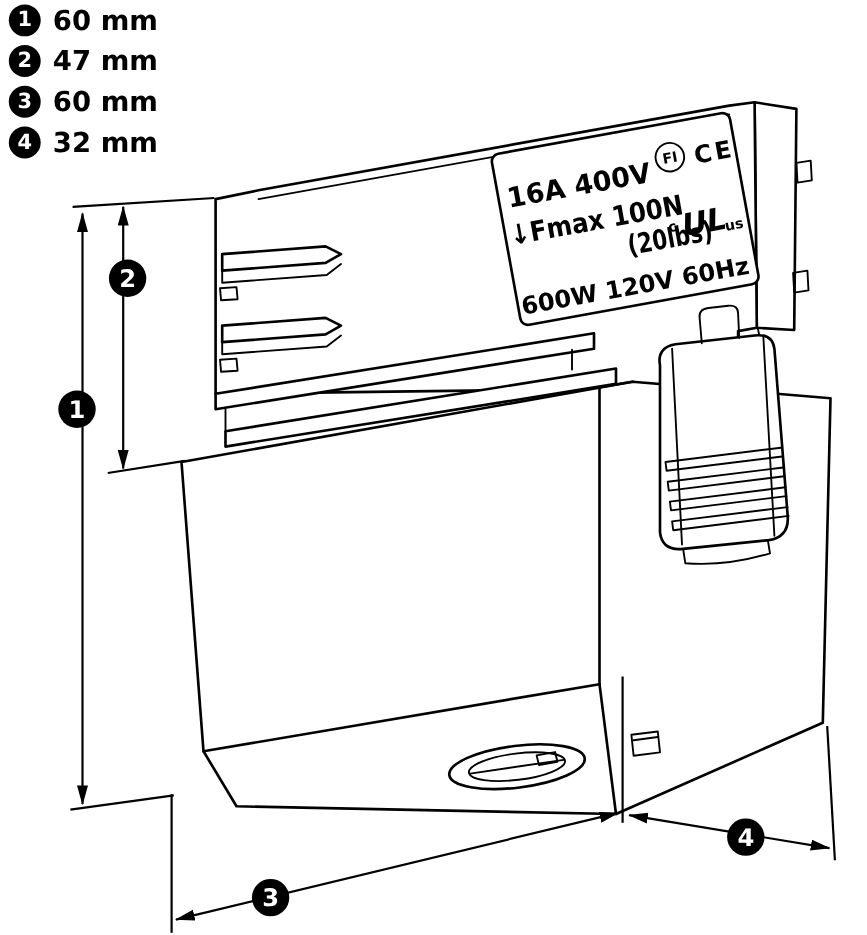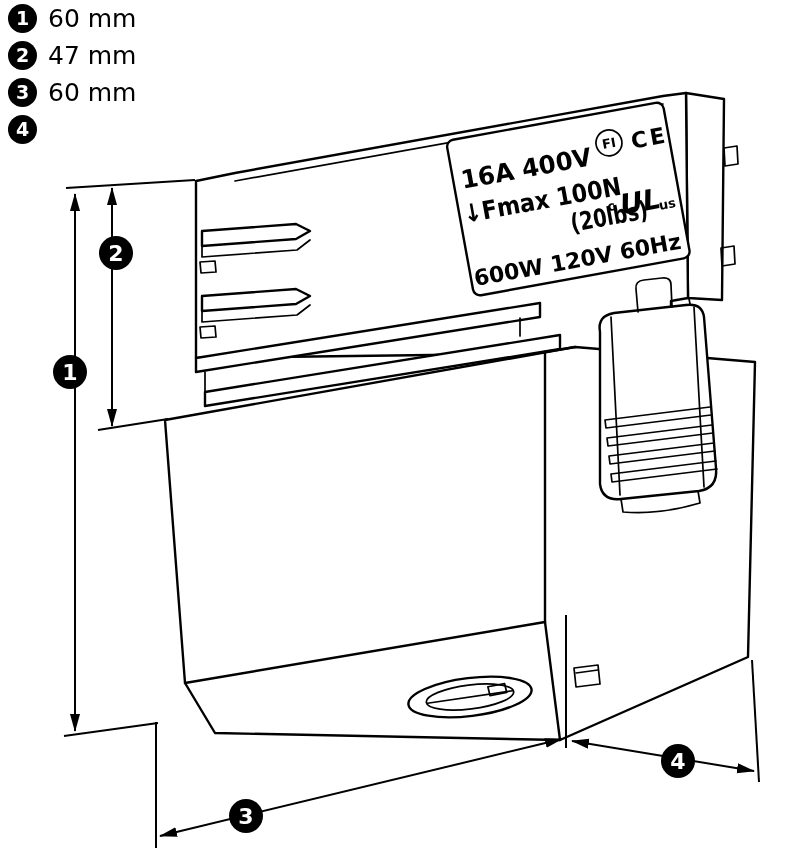--- a/index.html
+++ b/index.html
@@ -14,21 +14,21 @@
     position:absolute;left:8px;top:4px;
     display:flex;flex-direction:column;gap:8px;
   }
   .legend-row{display:flex;align-items:center;gap:11px;}
   .legend-badge{
     width:29px;height:29px;border-radius:50%;
     background:#000;color:#fff;
     font-size:19px;font-weight:bold;line-height:29px;text-align:center;
     flex:0 0 29px;
   }
-  .legend-text{font-size:25px;font-weight:normal;color:#000;}
+  .legend-text{font-size:25px;font-weight:bold;color:#000;}
   svg{position:absolute;left:0;top:0;}
   .ln{stroke:#000;fill:none;stroke-width:2.4;stroke-linejoin:round;stroke-linecap:round;}
   .ln-thin{stroke:#000;fill:none;stroke-width:1.7;stroke-linejoin:round;stroke-linecap:round;}
   .face{fill:#ffffff;stroke:#000;stroke-width:2.4;stroke-linejoin:round;}
   .dim{stroke:#000;stroke-width:2;fill:none;}
   .dim-badge{fill:#000;}
   .dim-num{fill:#fff;font-size:22px;font-weight:bold;text-anchor:middle;}
   .plate-text{fill:#000;font-weight:bold;}
 </style>
 </head>
@@ -44,20 +44,21 @@
     <div class="legend-row">
       <div class="legend-badge">2</div>
       <div class="legend-text">47 mm</div>
     </div>
     <div class="legend-row">
       <div class="legend-badge">3</div>
       <div class="legend-text">60 mm</div>
     </div>
     <div class="legend-row">
       <div class="legend-badge">4</div>
+      <div class="legend-text">32 mm</div>
     </div>
   </div>
 
   <svg width="788" height="850" viewBox="0 0 788 850">
     <defs>
       <marker id="arrow" markerUnits="userSpaceOnUse" markerWidth="20" markerHeight="12" refX="17" refY="5" orient="auto-start-reverse">
         <path d="M0,0 L18,5 L0,10 Z" fill="#000"></path>
       </marker>
     </defs>
 

